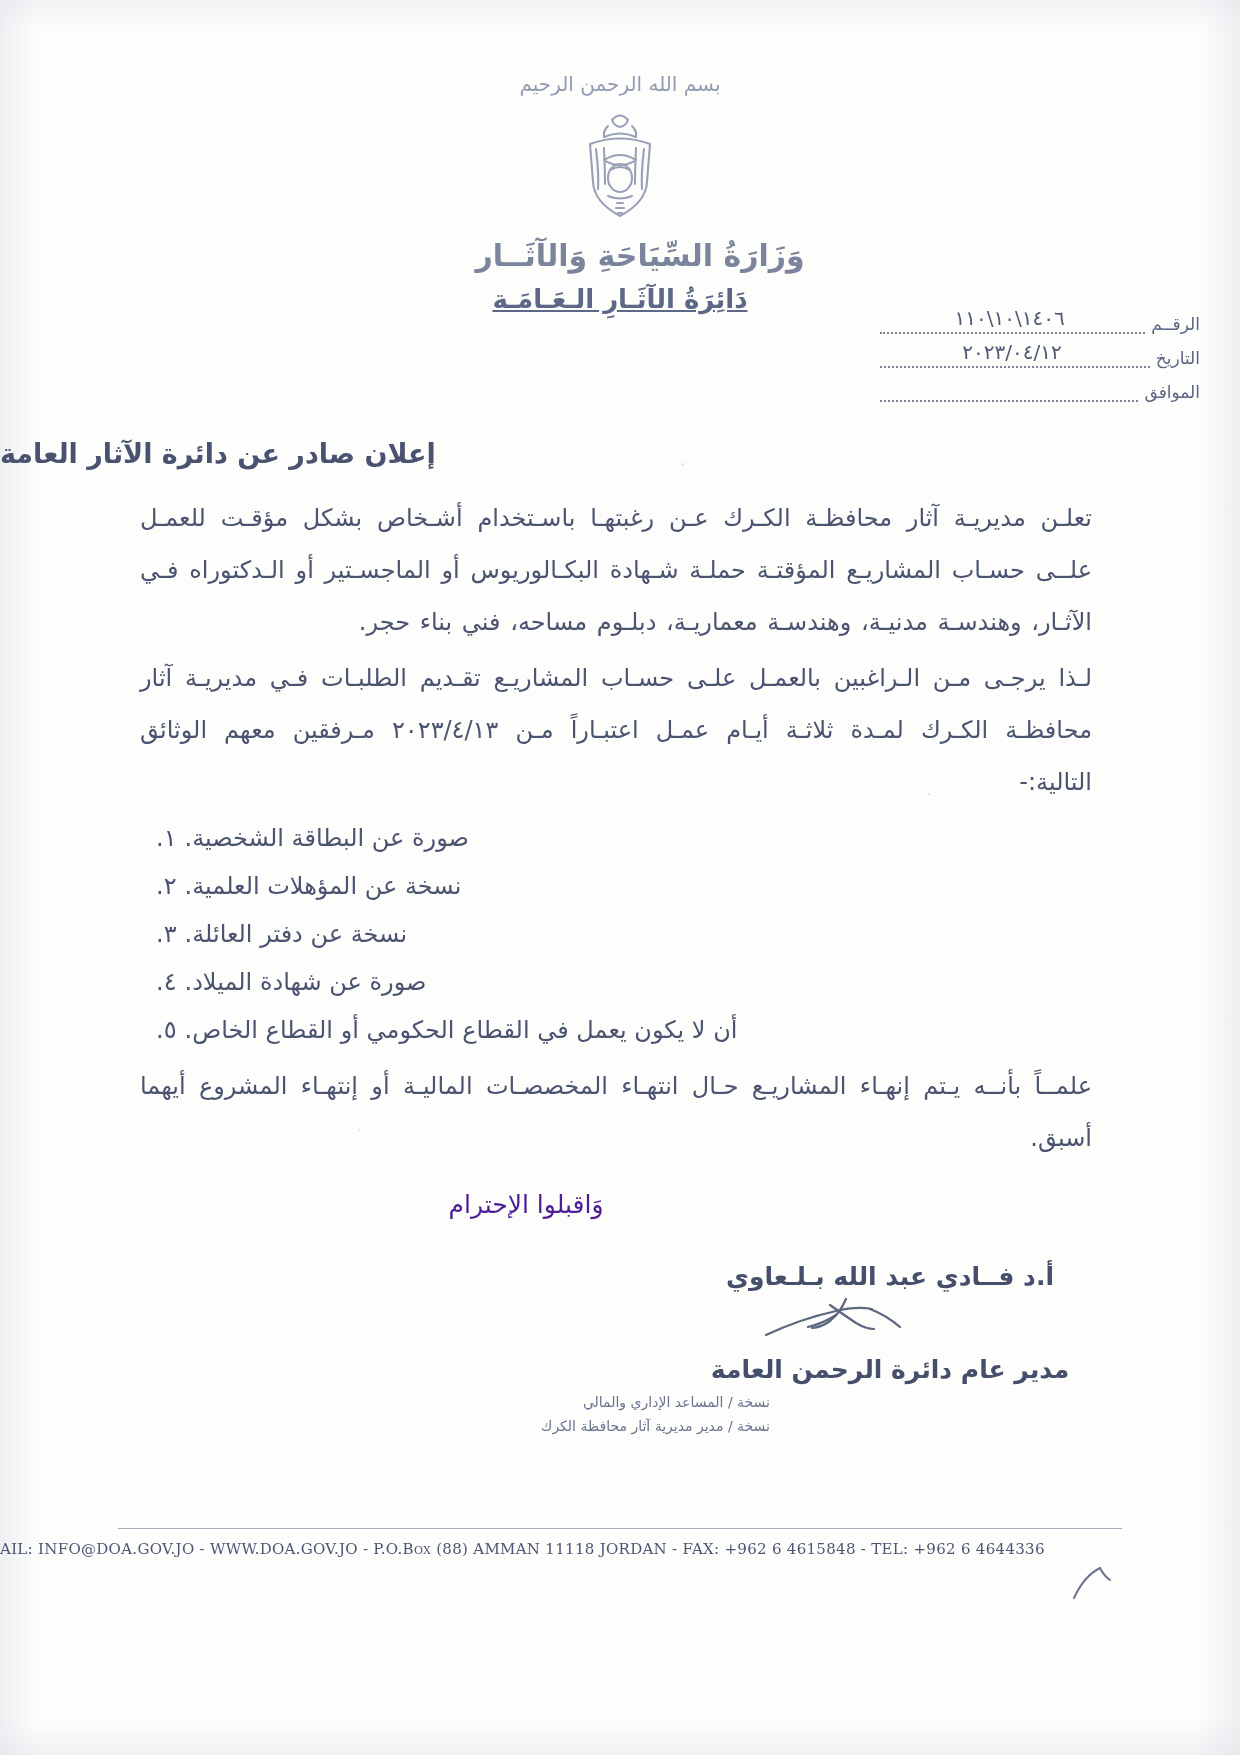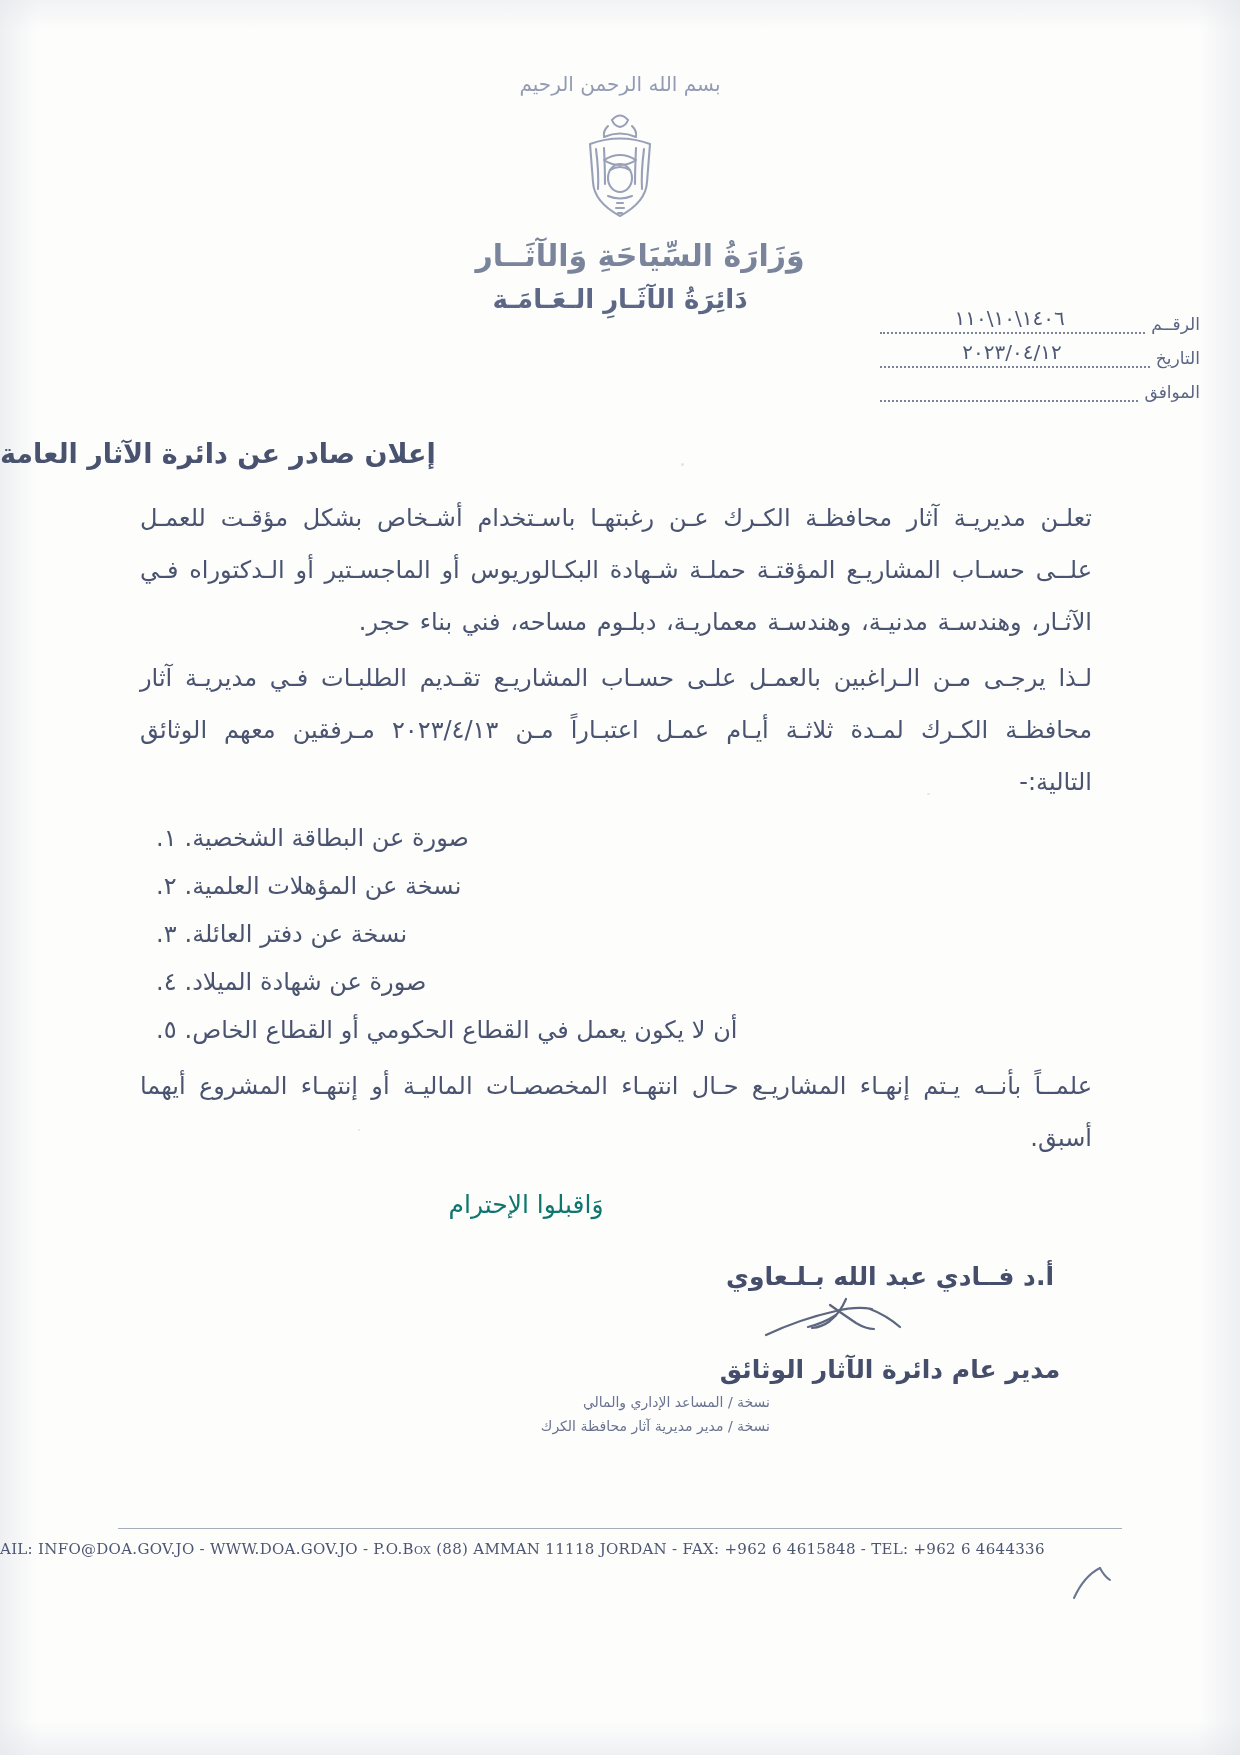--- a/index.html
+++ b/index.html
@@ -76,20 +76,21 @@
     letter-spacing: 1px;
     opacity: .9;
     padding-left: 40px;
   }
   .dept-name {
     top: 284px;
     font-size: 26px;
     font-weight: 700;
     letter-spacing: 3px;
     color: #5d6886;
+    text-decoration: underline;
   }
 
   
   .ref-block {
     position: absolute;
     top: 304px;
     right: 40px;
     width: 320px;
     font-size: 19px;
     color: #5a6583;
@@ -170,21 +171,21 @@
   }
   .li-num {
     flex: 0 0 auto;
   }
   .li-text {
     flex: 0 0 auto;
   }
 
   .closing {
     font-size: 25px;
-    color: #0f766e;
+    color: #4c1d95;
     text-align: center;
     margin: 26px 60px 0 0;
     padding-right: 120px;
   }
 
   
   .signature-block {
     position: absolute;
     top: 1262px;
     right: 140px;
@@ -352,21 +353,21 @@
       <svg viewBox="0 0 420 64" width="420" height="64" aria-hidden="true">
         <g fill="none" stroke="#5c667f" stroke-width="2.2" stroke-linecap="round">
           <path d="M86 44 q34 -16 70 -24 q20 -5 36 -2"></path>
           <path d="M150 14 q14 10 26 18 q10 6 18 6"></path>
           <path d="M166 8 q-6 14 -16 22 q-8 6 -18 7"></path>
           <path d="M128 36 q16 -4 28 -12"></path>
           <path d="M190 18 q16 6 30 18"></path>
         </g>
       </svg>
     </div>
-    <div class="sig-title">مدير عام دائرة الآثار الوثائق</div>
+    <div class="sig-title">مدير عام دائرة الرحمن العامة</div>
   </div>
 
   <div class="cc-notes">
     <div>نسخة / المساعد الإداري والمالي</div>
     <div>نسخة / مدير مديرية آثار محافظة الكرك</div>
   </div>
 
   <div class="footer-rule"></div>
   <div class="footer-text">AIL: INFO@DOA.GOV.JO - WWW.DOA.GOV.JO - P.O.Box (88) AMMAN 11118 JORDAN - FAX: +962 6 4615848 - TEL: +962 6 4644336</div>
   <div class="footer-mark">

